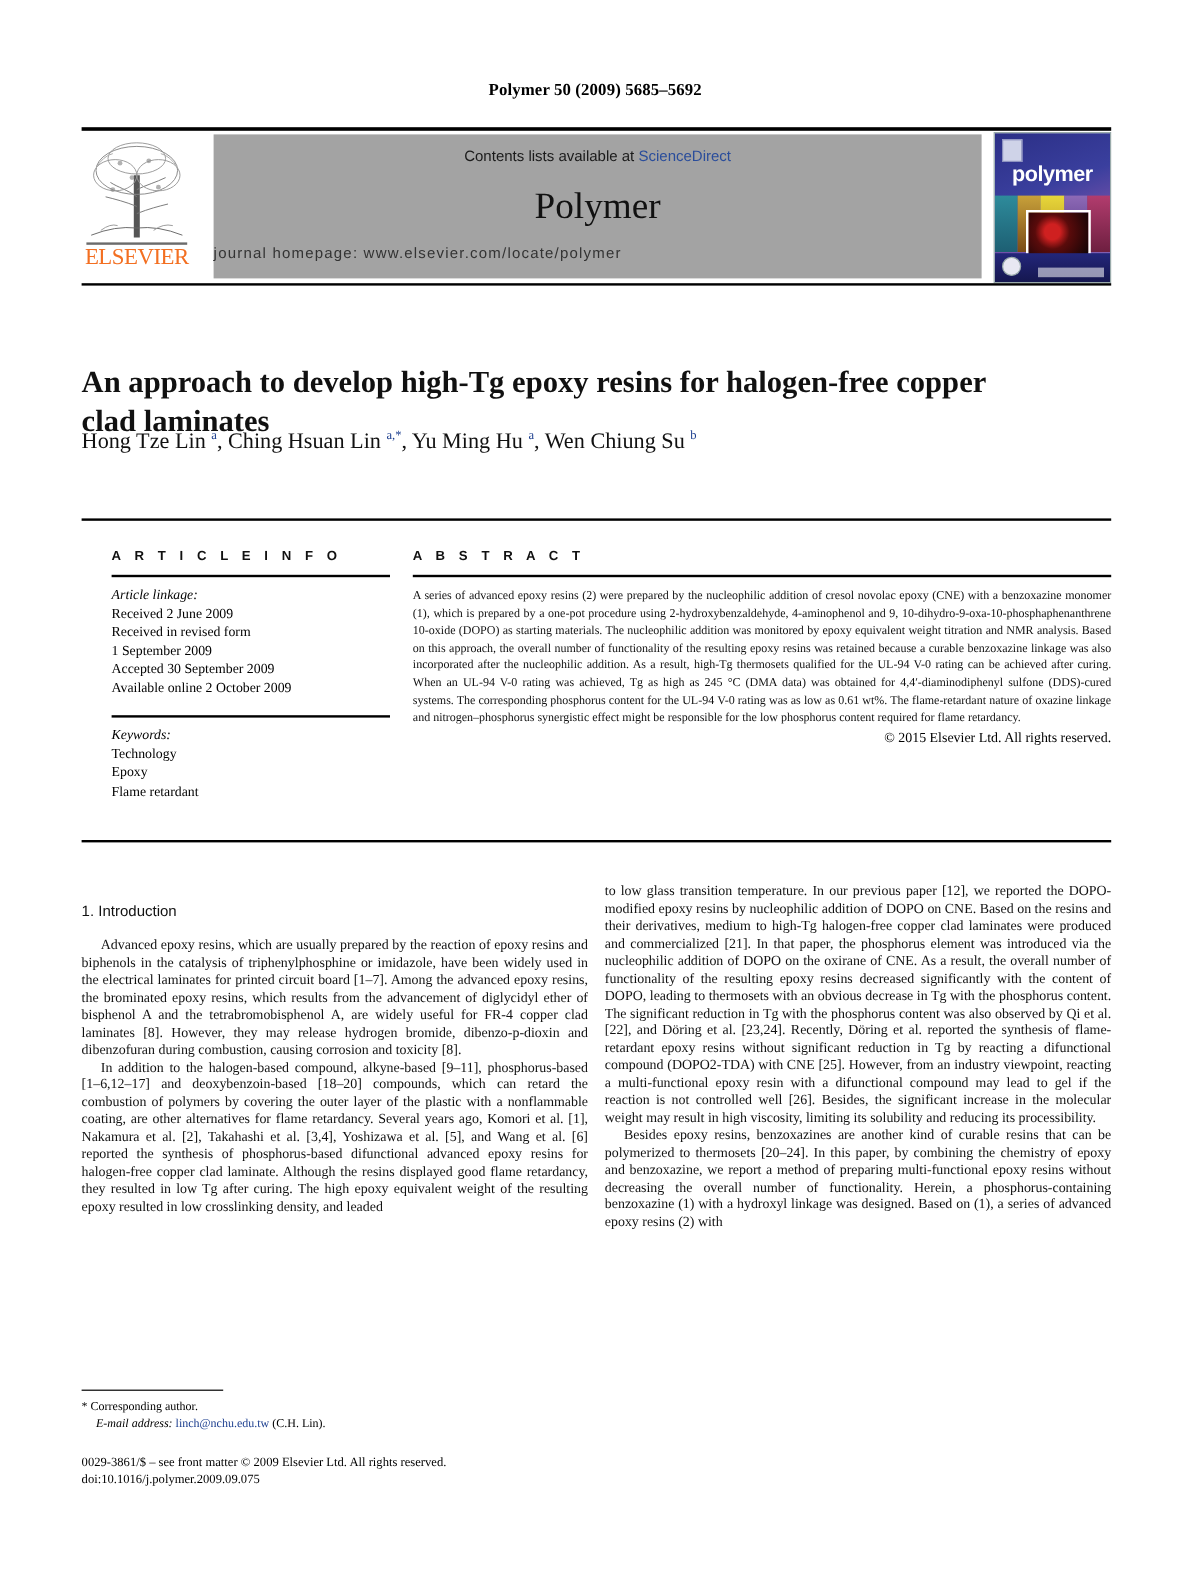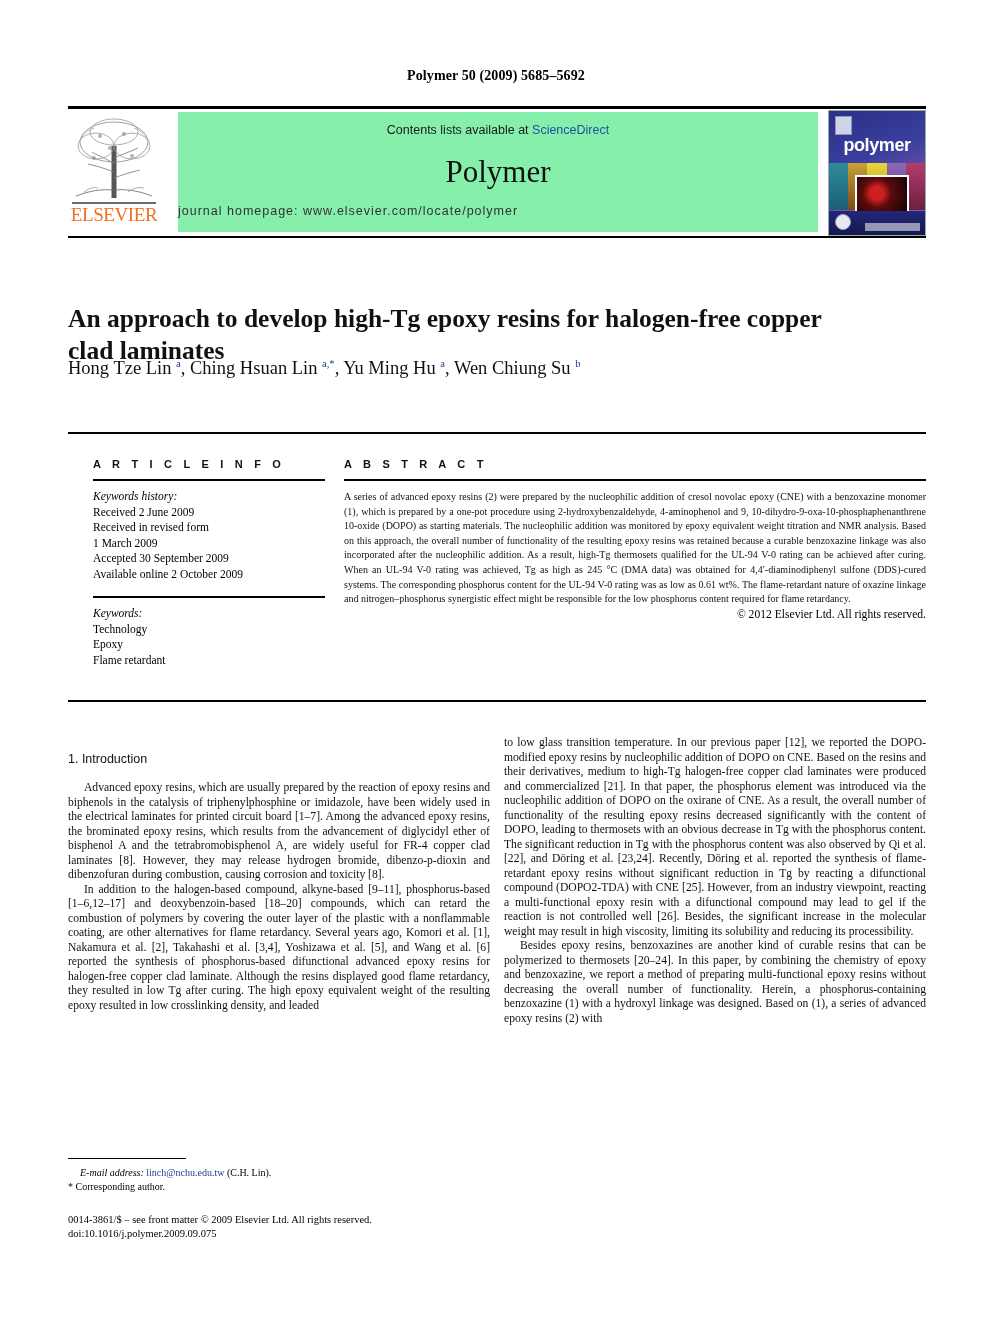--- a/index.html
+++ b/index.html
@@ -83,21 +83,21 @@
     height: 2px;
     background: #6b6b6b;
   }
 
   .grey-panel {
     position: absolute;
     left: 110px;
     top: 6px;
     width: 640px;
     height: 120px;
-    background: #86efac;
+    background: #a3a3a3;
   }
   .contents-line {
     position: absolute;
     top: 11px;
     left: 0;
     width: 640px;
     text-align: center;
     font-family: "Liberation Sans", sans-serif;
     font-size: 12.5px;
     color: #1a1a1a;
@@ -427,60 +427,60 @@
 
   <h1 class="article-title">An approach to develop high-Tg epoxy resins for halogen-free copper clad laminates</h1>
   <div class="authors">Hong Tze Lin <sup>a</sup>, Ching Hsuan Lin <sup>a,*</sup>, Yu Ming Hu <sup>a</sup>, Wen Chiung Su <sup>b</sup></div>
 
   <div class="title-rule" id="rule-under-authors"></div>
 
   <div class="info-col">
     <div class="sec-head">A R T I C L E   I N F O</div>
     <div class="thin-rule"></div>
     <div class="info-block">
-      <div class="lbl">Keywords history:</div>
+      <div class="lbl">Article linkage:</div>
       <div>Received 2 June 2009</div>
       <div>Received in revised form</div>
-      <div>1 March 2009</div>
+      <div>1 September 2009</div>
       <div>Accepted 30 September 2009</div>
       <div>Available online 2 October 2009</div>
     </div>
     <div class="info-sep"></div>
     <div class="info-block" style="margin-top:0">
       <div class="lbl">Keywords:</div>
       <div>Technology</div>
       <div>Epoxy</div>
       <div>Flame retardant</div>
     </div>
   </div>
 
   <div class="abs-col">
     <div class="sec-head">A B S T R A C T</div>
     <div class="thin-rule"></div>
     <div class="abstract-body">A series of advanced epoxy resins (2) were prepared by the nucleophilic addition of cresol novolac epoxy (CNE) with a benzoxazine monomer (1), which is prepared by a one-pot procedure using 2-hydroxybenzaldehyde, 4-aminophenol and 9, 10-dihydro-9-oxa-10-phosphaphenanthrene 10-oxide (DOPO) as starting materials. The nucleophilic addition was monitored by epoxy equivalent weight titration and NMR analysis. Based on this approach, the overall number of functionality of the resulting epoxy resins was retained because a curable benzoxazine linkage was also incorporated after the nucleophilic addition. As a result, high-Tg thermosets qualified for the UL-94 V-0 rating can be achieved after curing. When an UL-94 V-0 rating was achieved, Tg as high as 245 °C (DMA data) was obtained for 4,4′-diaminodiphenyl sulfone (DDS)-cured systems. The corresponding phosphorus content for the UL-94 V-0 rating was as low as 0.61 wt%. The flame-retardant nature of oxazine linkage and nitrogen–phosphorus synergistic effect might be responsible for the low phosphorus content required for flame retardancy.</div>
-    <div class="copyright">© 2012 Elsevier Ltd. All rights reserved.</div>
+    <div class="copyright">© 2015 Elsevier Ltd. All rights reserved.</div>
   </div>
 
   <div class="title-rule" id="rule-under-abstract"></div>
 
   <div class="body-col" id="col-left">
     <h2>1.  Introduction</h2>
     <p class="first">Advanced epoxy resins, which are usually prepared by the reaction of epoxy resins and biphenols in the catalysis of triphenylphosphine or imidazole, have been widely used in the electrical laminates for printed circuit board [1–7]. Among the advanced epoxy resins, the brominated epoxy resins, which results from the advancement of diglycidyl ether of bisphenol A and the tetrabromobisphenol A, are widely useful for FR-4 copper clad laminates [8]. However, they may release hydrogen bromide, dibenzo-p-dioxin and dibenzofuran during combustion, causing corrosion and toxicity [8].</p>
     <p>In addition to the halogen-based compound, alkyne-based [9–11], phosphorus-based [1–6,12–17] and deoxybenzoin-based [18–20] compounds, which can retard the combustion of polymers by covering the outer layer of the plastic with a nonflammable coating, are other alternatives for flame retardancy. Several years ago, Komori et al. [1], Nakamura et al. [2], Takahashi et al. [3,4], Yoshizawa et al. [5], and Wang et al. [6] reported the synthesis of phosphorus-based difunctional advanced epoxy resins for halogen-free copper clad laminate. Although the resins displayed good flame retardancy, they resulted in low Tg after curing. The high epoxy equivalent weight of the resulting epoxy resulted in low crosslinking density, and leaded</p>
   </div>
 
   <div class="body-col" id="col-right">
     <p style="text-indent:0">to low glass transition temperature. In our previous paper [12], we reported the DOPO-modified epoxy resins by nucleophilic addition of DOPO on CNE. Based on the resins and their derivatives, medium to high-Tg halogen-free copper clad laminates were produced and commercialized [21]. In that paper, the phosphorus element was introduced via the nucleophilic addition of DOPO on the oxirane of CNE. As a result, the overall number of functionality of the resulting epoxy resins decreased significantly with the content of DOPO, leading to thermosets with an obvious decrease in Tg with the phosphorus content. The significant reduction in Tg with the phosphorus content was also observed by Qi et al. [22], and Döring et al. [23,24]. Recently, Döring et al. reported the synthesis of flame-retardant epoxy resins without significant reduction in Tg by reacting a difunctional compound (DOPO2-TDA) with CNE [25]. However, from an industry viewpoint, reacting a multi-functional epoxy resin with a difunctional compound may lead to gel if the reaction is not controlled well [26]. Besides, the significant increase in the molecular weight may result in high viscosity, limiting its solubility and reducing its processibility.</p>
     <p>Besides epoxy resins, benzoxazines are another kind of curable resins that can be polymerized to thermosets [20–24]. In this paper, by combining the chemistry of epoxy and benzoxazine, we report a method of preparing multi-functional epoxy resins without decreasing the overall number of functionality. Herein, a phosphorus-containing benzoxazine (1) with a hydroxyl linkage was designed. Based on (1), a series of advanced epoxy resins (2) with</p>
   </div>
 
   <div class="footnote-rule"></div>
   <div class="footnotes">
+    <div>* Corresponding author.</div>
     <div style="padding-left:12px"><span class="em">E-mail address:</span> <span class="mail">linch@nchu.edu.tw</span><span> (C.H. Lin).</span></div>
-    <div>* Corresponding author.</div>
   </div>
 
   <div class="imprint">
-    <div>0014-3861/$ – see front matter © 2009 Elsevier Ltd. All rights reserved.</div>
+    <div>0029-3861/$ – see front matter © 2009 Elsevier Ltd. All rights reserved.</div>
     <div>doi:10.1016/j.polymer.2009.09.075</div>
   </div>
 
 </div>
 
 </body></html>

